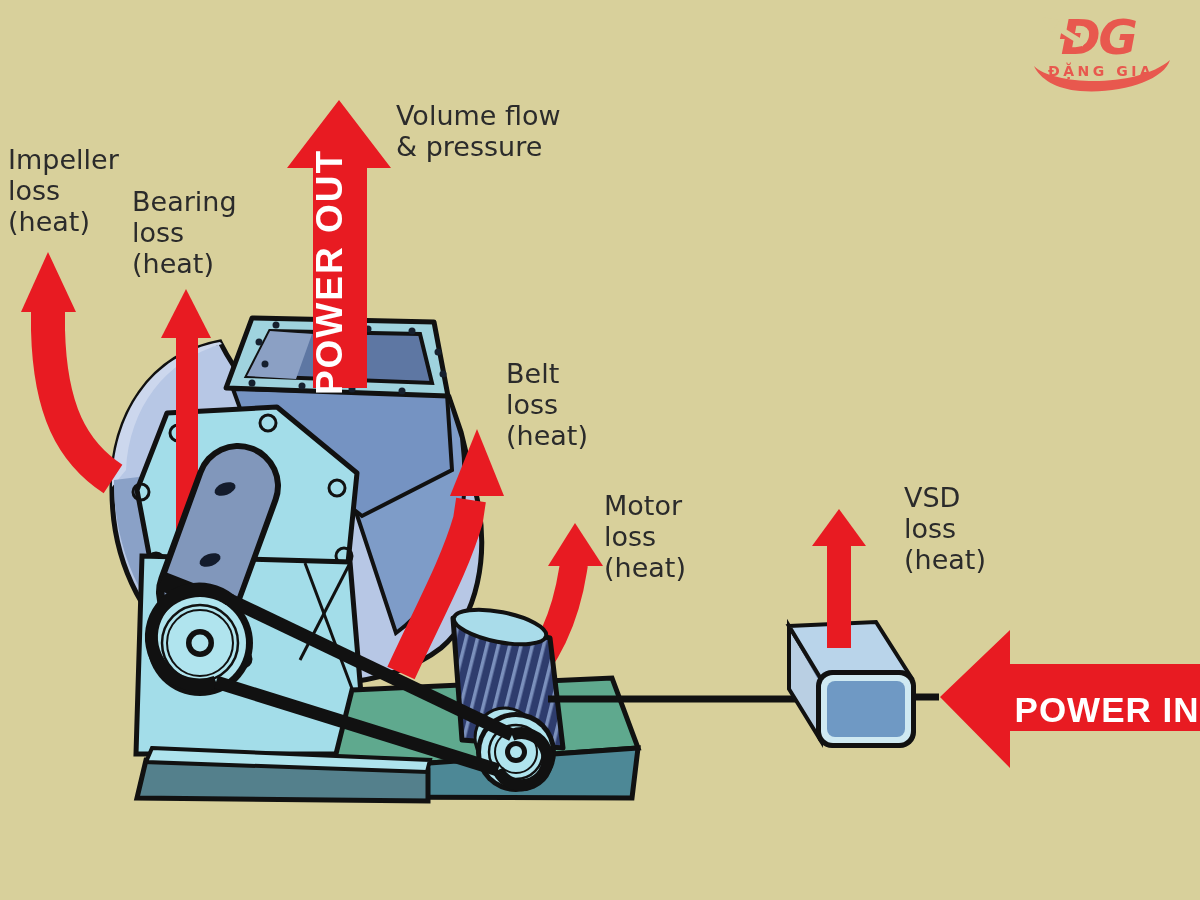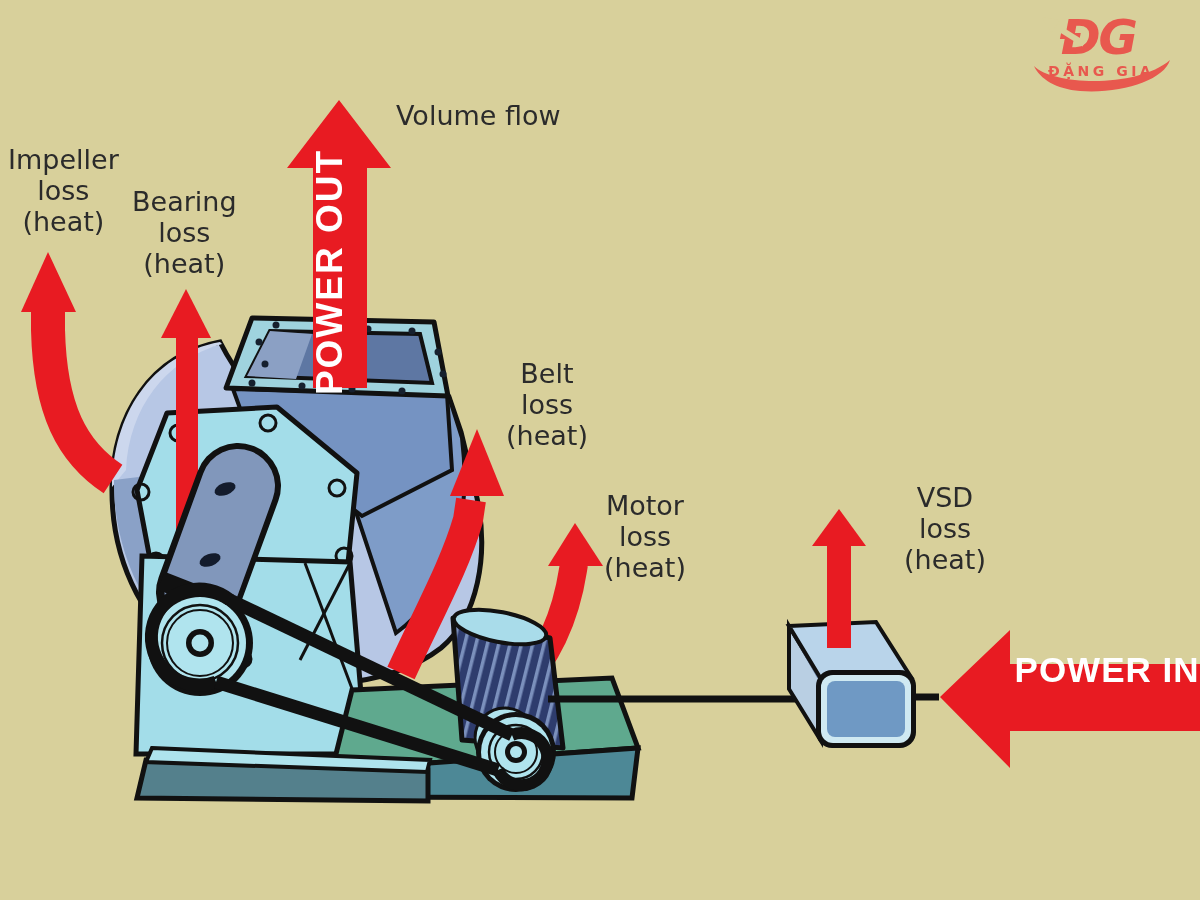--- a/index.html
+++ b/index.html
@@ -6,30 +6,30 @@
   .stage{
     position:relative; width:1200px; height:900px;
     background:#d8d09b; overflow:hidden;
     font-family:"DejaVu Sans", sans-serif;
   }
   .stage svg.scene{position:absolute;left:0;top:0;}
   .lbl{
     position:absolute; color:#2b2b2b; font-size:27px; line-height:31px;
     font-family:"DejaVu Sans", sans-serif; white-space:nowrap;
   }
-  .lbl span{display:block;text-align:center;}
+  .lbl span{display:block;}
   .power-out{
     position:absolute; left:205px; top:252px; width:250px; height:40px;
     transform:rotate(-90deg);
     display:flex; align-items:center; justify-content:center;
     color:#ffffff; font-family:"Liberation Sans", sans-serif;
     font-weight:bold; font-size:37px; letter-spacing:2px; white-space:nowrap;
   }
   .power-in{
-    position:absolute; left:1015px; top:650px; width:184px; height:40px;
+    position:absolute; left:1015px; top:690px; width:184px; height:40px;
     display:flex; align-items:center; justify-content:center;
     color:#ffffff; font-family:"Liberation Sans", sans-serif;
     font-weight:bold; font-size:35px; letter-spacing:1px; white-space:nowrap;
   }
   .logo{position:absolute; left:1018px; top:4px; width:178px; height:92px;}
 </style>
 </head>
 <body>
 
 <div class="stage">
@@ -195,20 +195,21 @@
     <span>loss</span>
     <span>(heat)</span>
   </div>
   <div class="lbl" style="left:132px; top:186px;">
     <span>Bearing</span>
     <span>loss</span>
     <span>(heat)</span>
   </div>
   <div class="lbl" style="left:396px; top:100px;">
     <span>Volume flow</span>
+    <span>&amp; pressure</span>
   </div>
   <div class="lbl" style="left:506px; top:358px;">
     <span>Belt</span>
     <span>loss</span>
     <span>(heat)</span>
   </div>
   <div class="lbl" style="left:604px; top:490px;">
     <span>Motor</span>
     <span>loss</span>
     <span>(heat)</span>

